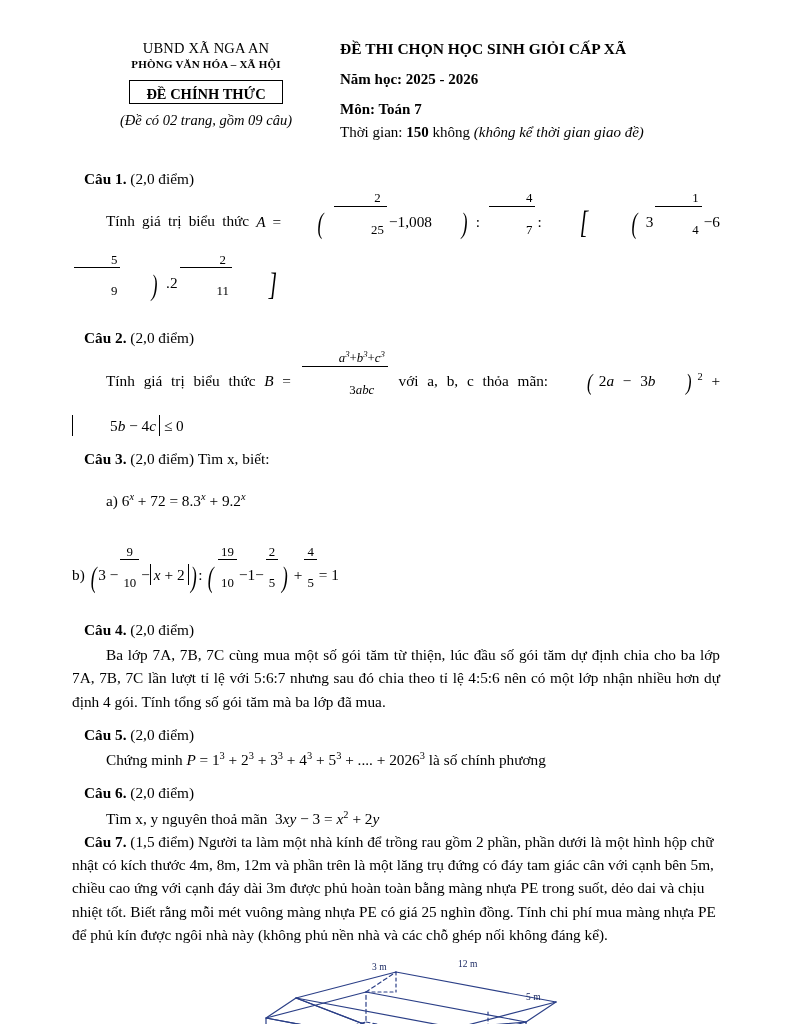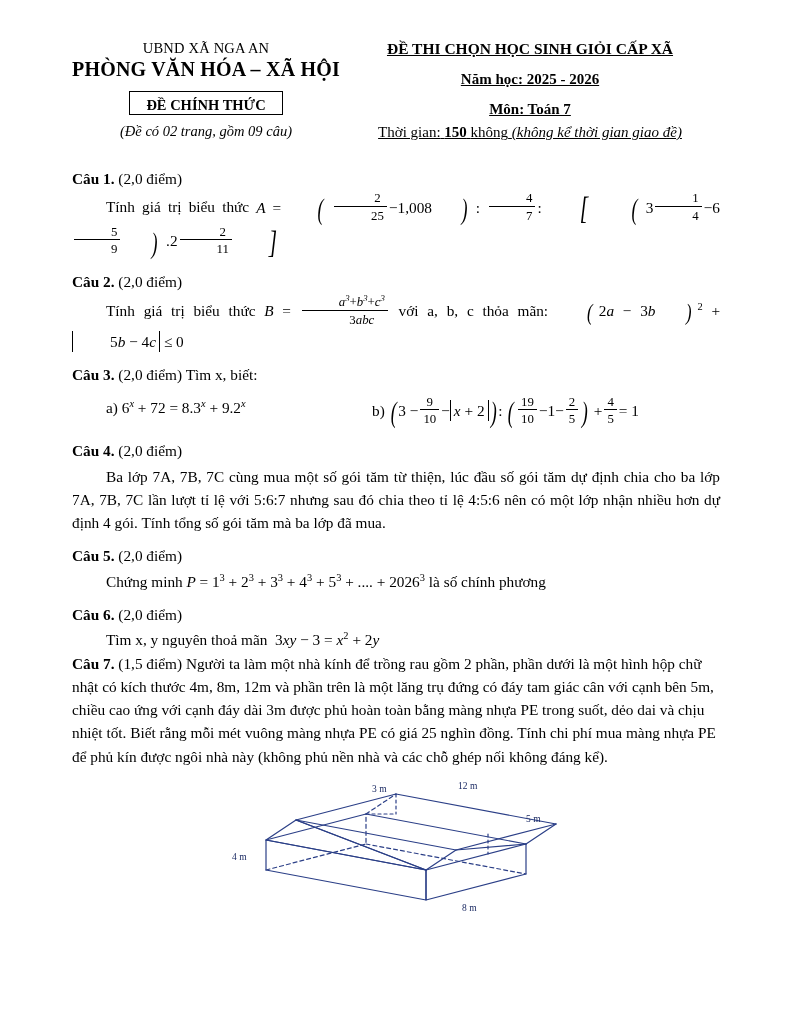--- a/index.html
+++ b/index.html
@@ -30,30 +30,29 @@
     align-items: flex-start;
     justify-content: flex-start;
   }
   .header-left {
     width: 268px;
     text-align: center;
     padding-top: 2px;
   }
   .header-right {
     flex: 1;
-    text-align: center;
+    text-align: left;
     padding-top: 2px;
-    text-decoration: underline;
   }
   .hl-line1 {
     font-size: 14.5px;
     letter-spacing: .2px;
   }
   .hl-line2 {
-    font-size: 20px;
+    font-size: 11px;
     font-weight: bold;
     letter-spacing: .2px;
     margin-top: 1px;
   }
   .official-box {
     display: inline-block;
     border: 1.3px solid #000;
     padding: 5px 16px 0 16px;
     margin-top: 10px;
     font-weight: bold;
@@ -89,47 +88,49 @@
   
   .content {
     margin-top: 26px;
     font-size: 15.3px;
     line-height: 1.52;
   }
   .q-head {
     margin-top: 10px;
     margin-bottom: 2px;
   }
-  .q-head .lbl { font-weight: bold; }
+  .q-head .lbl { font-weight: bold; margin-left: 12px; }
   .q-body {
     text-indent: 34px;
     text-align: justify;
   }
   .row2 {
     display: flex;
-    margin-top: 9px;
+    flex-direction: column;
+    margin-top: 18px;
+    gap: 34px;
   }
   .row2 .c1 { width: 300px; padding-left: 34px; box-sizing: border-box;}
   .row2 .c2 { flex: 1; }
 
   
   .m { font-family: "Liberation Serif", serif; font-style: italic; }
   .mr { font-style: normal; }
   .frac {
     display: inline-block;
     vertical-align: middle;
     text-align: center;
     font-size: .84em;
     line-height: 1.12;
     margin: 0 2px;
     position: relative;
     top: -1px;
   }
   .frac .num { display: block; padding: 0 3px; }
-  .frac .den { display: block; border-top: 1px solid #000; padding: 2px 3px; }
+  .frac .den { display: block; border-top: 1px solid #000; padding: 16px 3px; }
   .sup { font-size: .68em; vertical-align: super; font-style: normal; }
   .supi { font-size: .68em; vertical-align: super; font-style: italic; }
   .paren-big {
     display: inline-block;
     font-size: 1.9em;
     font-weight: 300;
     vertical-align: middle;
     transform: scaleX(.62);
     line-height: .9;
     font-family: "Liberation Serif", serif;

